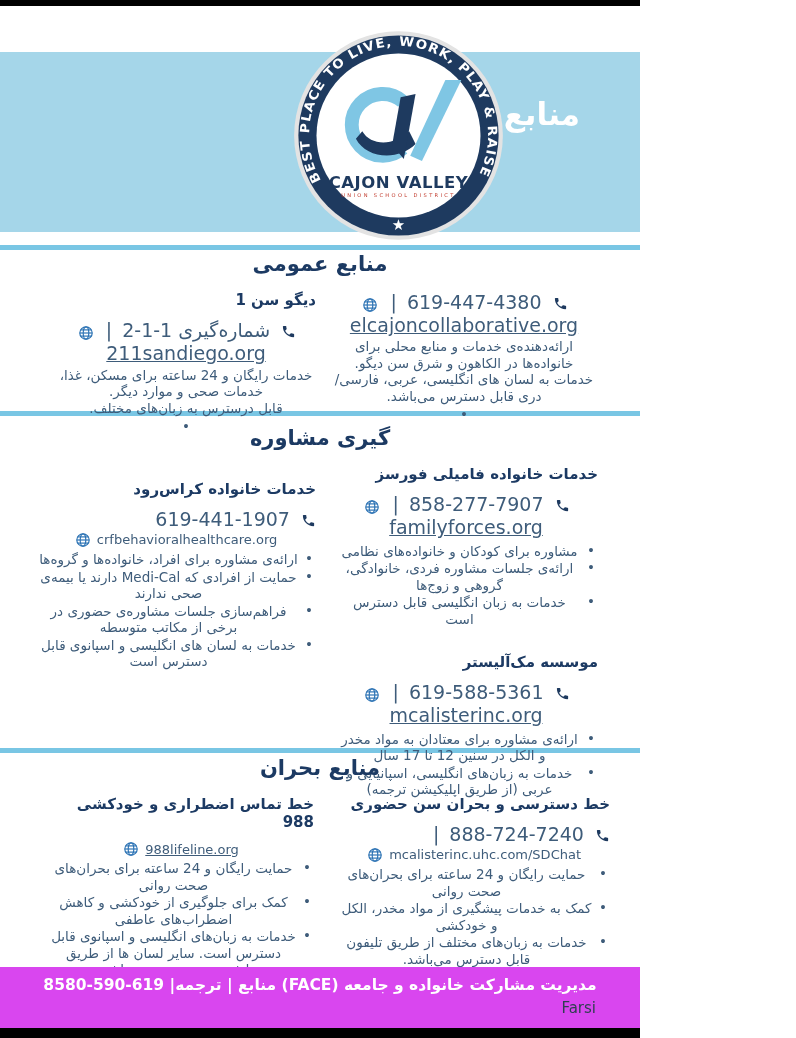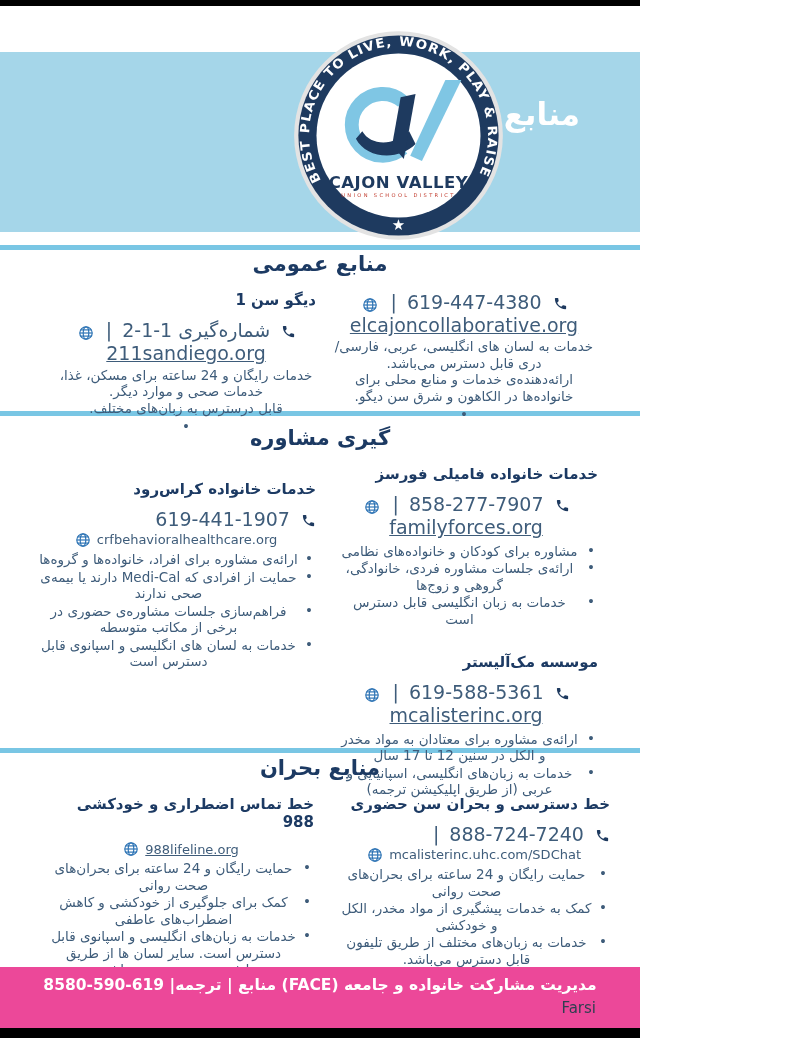--- a/index.html
+++ b/index.html
@@ -45,21 +45,21 @@
   .lone-dot{text-align:center;margin-top:2px;color:#3E5C7A;}
 
   .bullets{list-style:none;margin:3px 0 0 0;padding:0;}
   .bullets li{position:relative;text-align:center;padding:0 17px 0 4px;margin:0 0 1px 0;}
   .bullets li .dot{position:absolute;right:3px;top:-1px;}
 
   .icon{display:inline-block;vertical-align:-2px;}
   .icon-phone{width:15px;height:15px;margin-left:5px;}
   .icon-globe{width:14px;height:14px;margin:0 3px;vertical-align:-2.5px;}
 
-  .footer-band{position:absolute;top:967px;left:0;width:100%;height:61px;background:#ec4899;}
+  .footer-band{position:absolute;top:967px;left:0;width:100%;height:61px;background:#d946ef;}
   .footer-text{direction:rtl;text-align:center;color:#fff;font-weight:bold;font-size:15.5px;padding-top:9px;}
   .language-label{position:absolute;right:44px;top:32px;color:#2E3F50;font-size:15px;}
 </style>
 </head>
 <body>
 
 <svg width="0" height="0" style="position:absolute">
   <defs>
     <symbol id="i-phone" viewBox="0 0 24 24">
       <path fill="#1E3A5F" d="M6.62 10.79c1.44 2.83 3.76 5.14 6.59 6.59l2.2-2.2c.27-.27.67-.36 1.02-.24 1.12.37 2.33.57 3.57.57.55 0 1 .45 1 1V20c0 .55-.45 1-1 1-9.39 0-17-7.61-17-17 0-.55.45-1 1-1h3.5c.55 0 1 .45 1 1 0 1.25.2 2.45.57 3.57.11.35.03.74-.25 1.02l-2.2 2.2z"></path>
@@ -112,22 +112,22 @@
           <svg class="icon icon-phone">
               <use href="#i-phone"></use>
             </svg>
           <bdi dir="ltr">619-447-4380</bdi>
           <span class="sep">|</span>
           <svg class="icon icon-globe">
               <use href="#i-globe"></use>
             </svg>
           <a class="url-link"><bdi dir="ltr">elcajoncollaborative.org</bdi></a>
         </div>
+        <p class="para">ارائه‌دهنده‌ی خدمات و منابع محلی برای خانواده‌ها در الکاهون و شرق سن دیگو.</p>
         <p class="para">خدمات به لسان های انگلیسی، عربی، فارسی/دری قابل دسترس می‌باشد.</p>
-        <p class="para">ارائه‌دهنده‌ی خدمات و منابع محلی برای خانواده‌ها در الکاهون و شرق سن دیگو.</p>
         <div class="lone-dot">•</div>
       </div>
       <div class="col col-l1">
         <div class="org-heading ltrparts"><bdi>1</bdi> <bdi>سن</bdi> <bdi>دیگو</bdi></div>
         <div class="contact">
           <svg class="icon icon-phone">
               <use href="#i-phone"></use>
             </svg>
           <span>شماره‌گیری</span>
           <bdi dir="ltr">2-1-1</bdi>

